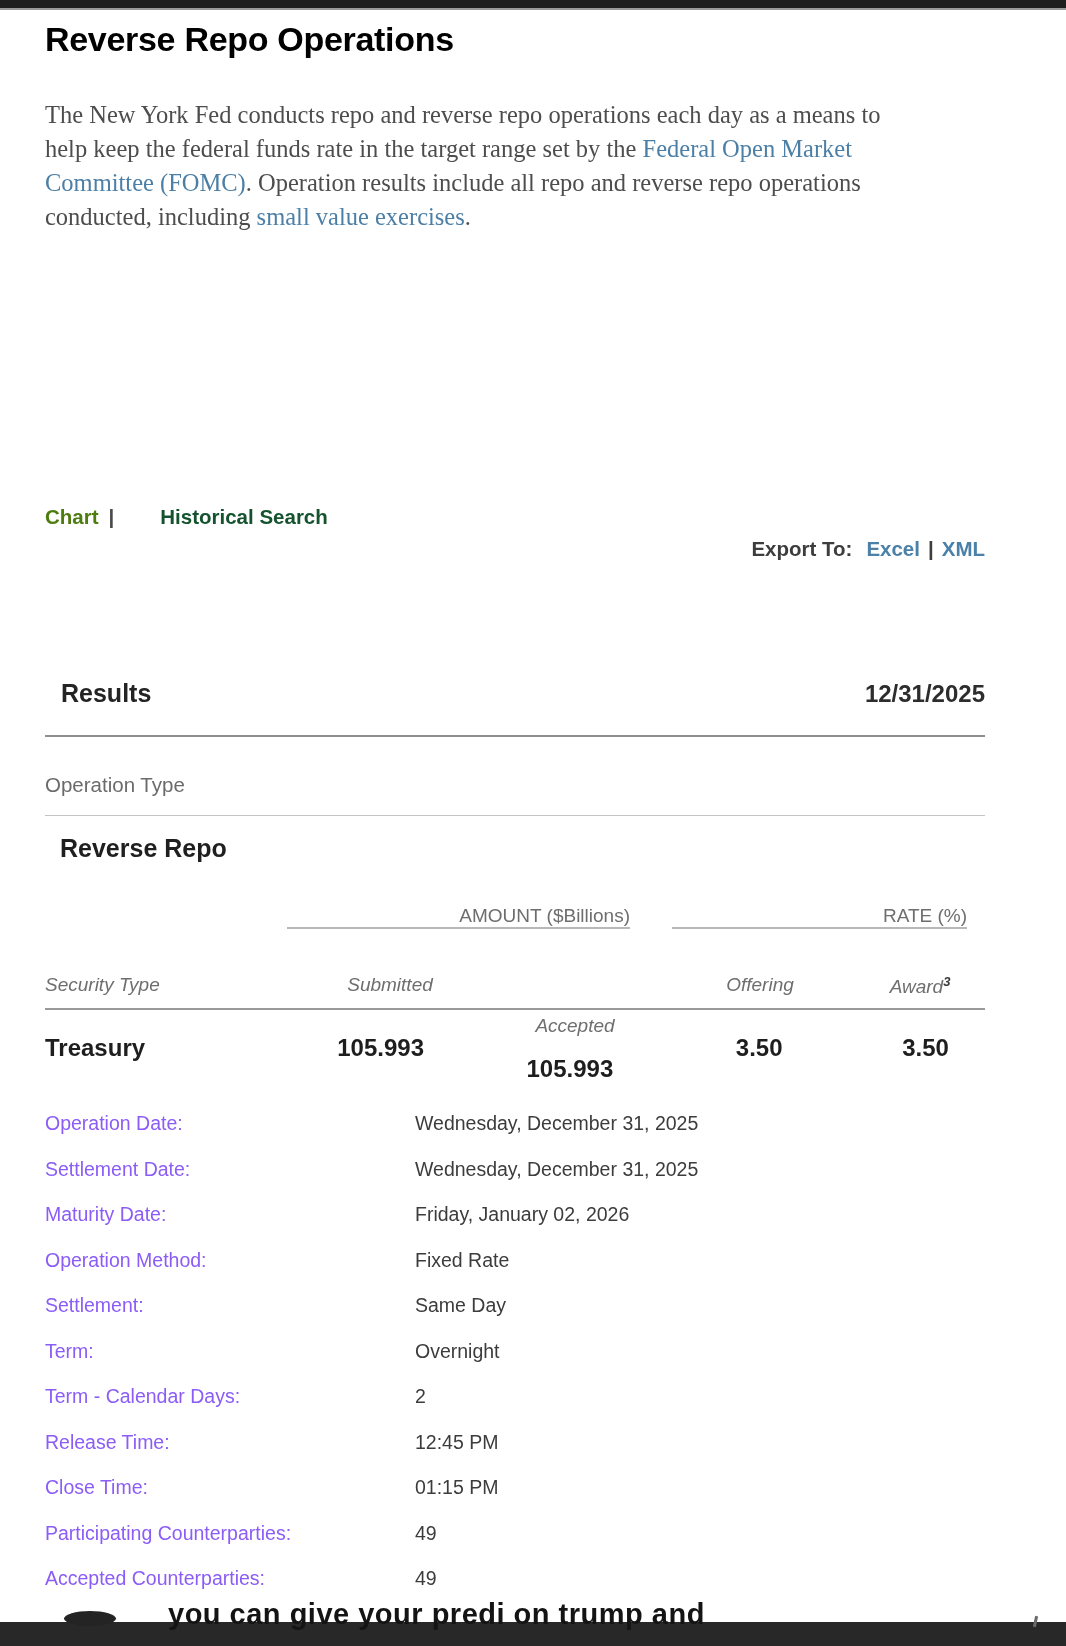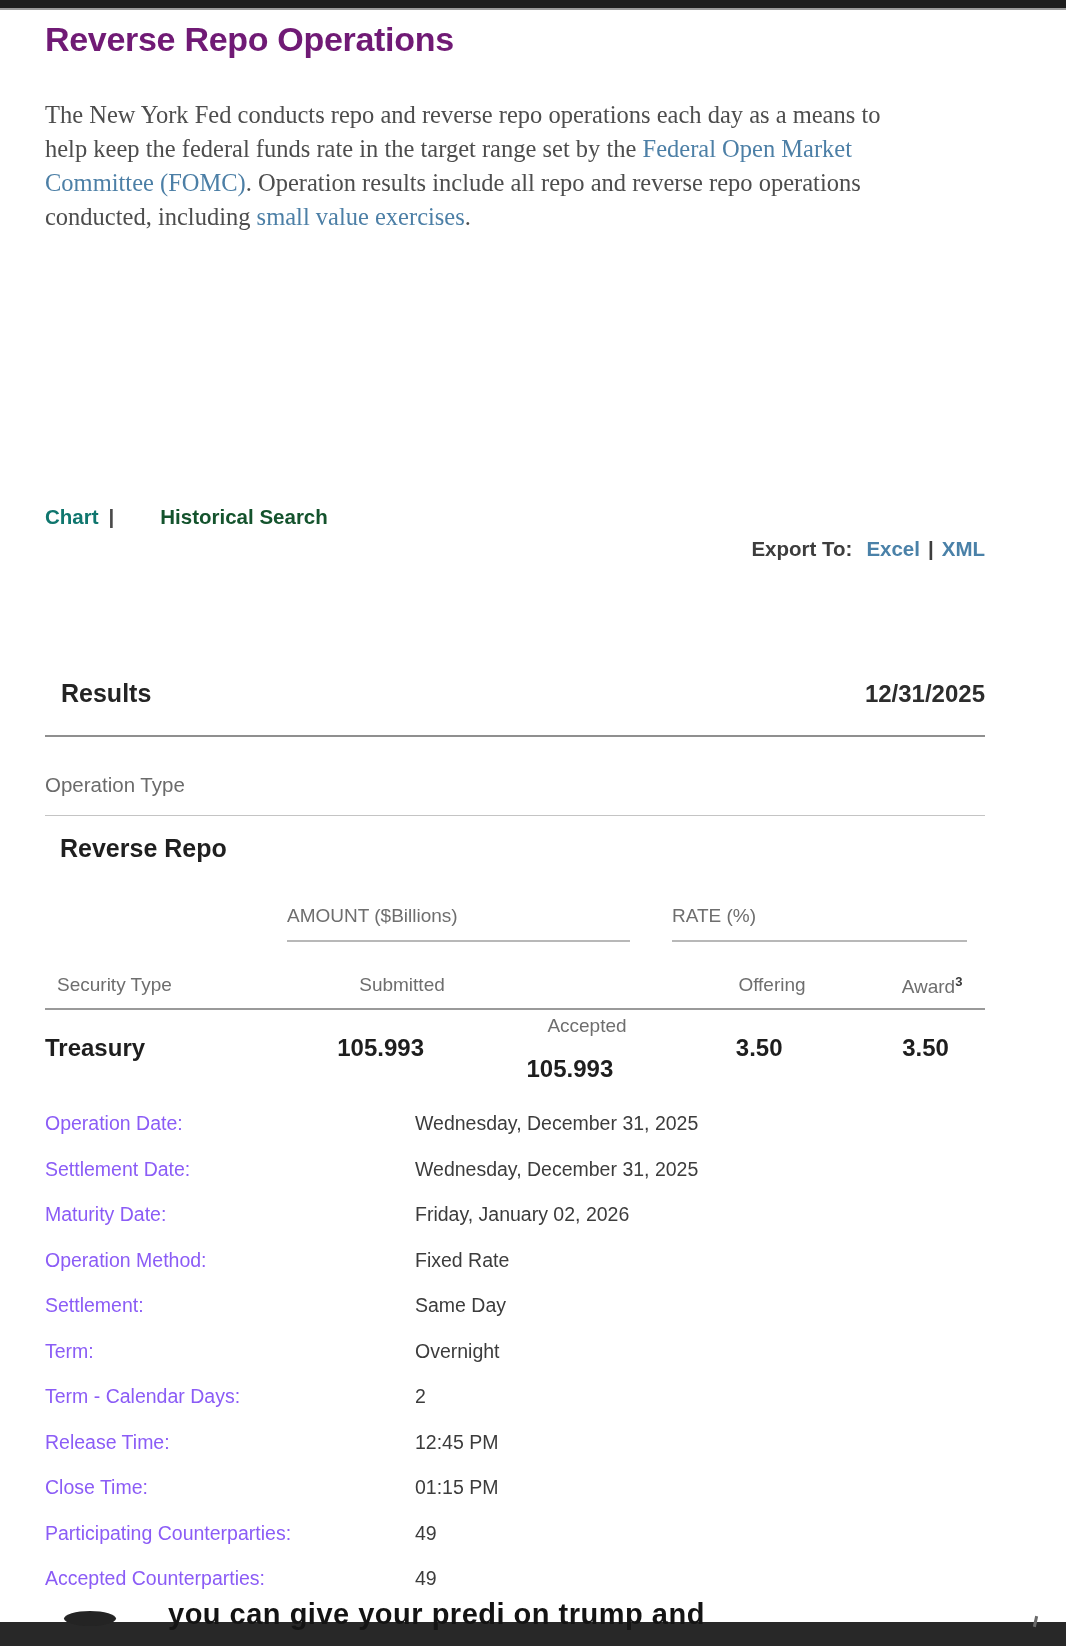--- a/index.html
+++ b/index.html
@@ -5,28 +5,28 @@
   html,body{margin:0;padding:0;}
   body{
     width:1066px;height:1646px;background:#ffffff;position:relative;
     font-family:"Liberation Sans",sans-serif;overflow:hidden;
   }
   .top-bar{position:absolute;left:0;top:0;width:1066px;height:8px;
     background:#1e1e1e;border-bottom:2px solid #9a9a9a;}
   .content{position:absolute;left:45px;top:0;width:940px;height:1646px;}
 
   .page-title{position:absolute;left:0;top:20px;margin:0;
-    font-size:34px;font-weight:bold;color:#701a75;letter-spacing:-0.3px;}
+    font-size:34px;font-weight:bold;color:#000000;letter-spacing:-0.3px;}
 
   .intro{position:absolute;left:0;top:98px;width:868px;margin:0;
     font-family:"Liberation Serif",serif;font-size:24.5px;line-height:34px;color:#4d4d4d;}
   .link{color:#4c7fa6;text-decoration:none;cursor:pointer;}
 
   .nav-row{position:absolute;left:0;top:505px;font-size:20.5px;font-weight:bold;}
-  .nav-row .chart{color:#0f766e;}
+  .nav-row .chart{color:#4d7c0f;}
   .nav-row .hs{color:#14532d;margin-left:36px;}
   .nav-sep{color:#4a4a4a;margin:0 10px;font-weight:bold;}
 
   .export-row{position:absolute;right:0;top:537px;font-size:20.5px;font-weight:bold;
     color:#3d3d3d;text-align:right;}
   .export-row .link{font-weight:bold;color:#4a81a8;}
   .export-sep{color:#3d3d3d;margin:0 8px;}
   .export-label{margin-right:14px;}
 
   .results-row{position:absolute;left:0;top:663px;width:100%;
@@ -35,27 +35,27 @@
   .results-date{font-size:24px;font-weight:bold;color:#2d2d2d;margin-left:40px;}
 
   .hr-thick{position:absolute;left:0;top:735px;width:100%;height:0;
     border-top:2px solid #8f8f8f;}
   .op-type{position:absolute;left:0;top:773px;font-size:20.5px;color:#6b6b6b;}
   .hr-thin{position:absolute;left:0;top:815px;width:100%;height:0;
     border-top:1px solid #c4c4c4;}
   .op-name{position:absolute;left:15px;top:834px;margin:0;
     font-size:25px;font-weight:bold;color:#1f1f1f;}
 
-  .group-head{position:absolute;top:905px;text-align:left;
-    font-size:19px;color:#6e6e6e;padding-bottom:13px;border-bottom:2px solid #b8b8b8;}
+  .group-head{position:absolute;top:905px;text-align:right;
+    font-size:19px;color:#6e6e6e;border-bottom:2px solid #b8b8b8;}
   .group-amount{left:242px;width:343px;}
   .group-rate{left:627px;width:295px;}
 
-  .cols-row{position:absolute;left:12px;top:974px;width:940px;display:flex;
-    font-size:19px;color:#6e6e6e;}
+  .cols-row{position:absolute;left:0;top:974px;width:940px;display:flex;
+    font-size:19px;color:#6e6e6e;font-style:italic;}
   .c1{width:250px;text-align:left;}
   .c2{width:190px;text-align:center;}
   .c3{width:180px;text-align:center;margin-top:41px;}
   .c4{width:190px;text-align:center;}
   .c5{width:130px;text-align:center;}
   .cols-row sup{font-size:13px;font-weight:bold;color:#3a3a3a;}
 
   .head-line{position:absolute;left:0;top:1008px;width:100%;height:0;
     border-top:2px solid #9a9a9a;}
 

